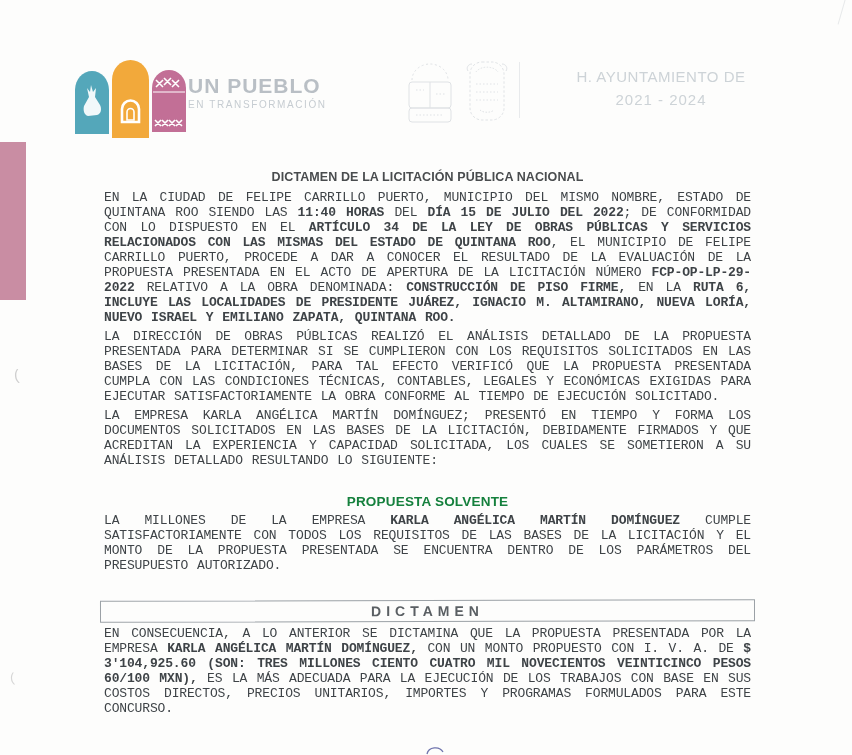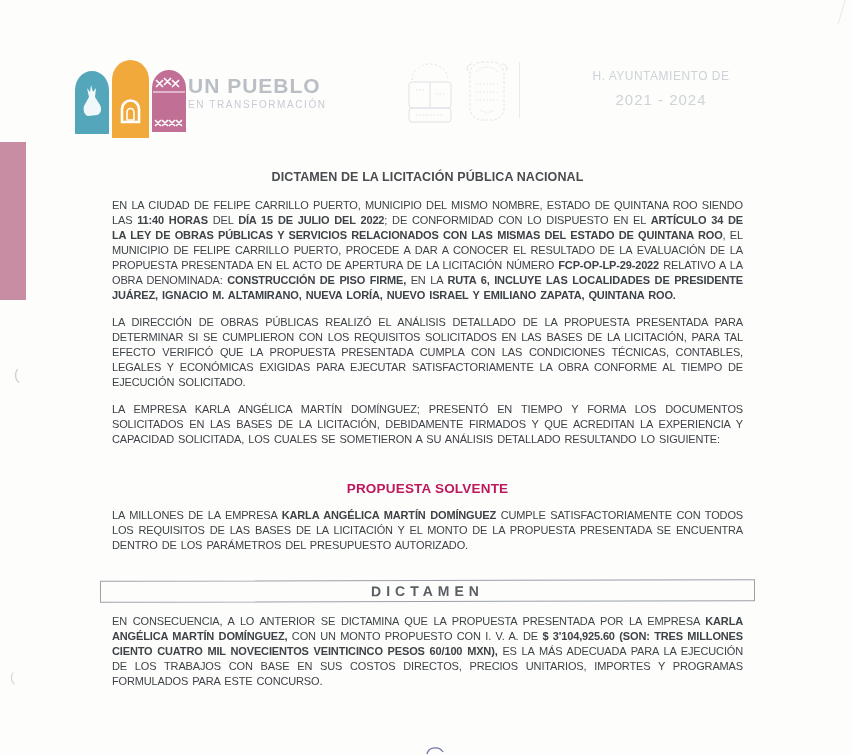--- a/index.html
+++ b/index.html
@@ -23,36 +23,36 @@
   .header{position:absolute;left:0;top:0;width:852px;height:100px;margin-top:44px;}
   .logo{position:absolute;left:73px;top:8px;}
   .slogan{position:absolute;left:188px;top:31px;line-height:1;}
   .slogan-1{font-size:21px;font-weight:bold;color:#b9bfc5;letter-spacing:1px;}
   .slogan-2{font-size:10px;color:#c6ccd1;letter-spacing:1.6px;margin-top:4px;}
   .crest{position:absolute;top:14px;}
   .crest.c1{left:404px;}
   .crest.c2{left:462px;top:10px;}
   .hdr-divider{position:absolute;left:519px;top:18px;width:1px;height:56px;background:#e8eaec;}
   .org{position:absolute;left:528px;top:21px;width:266px;text-align:center;color:#cdd3d7;line-height:23px;}
-  .org-1,.org-2{font-size:12px;letter-spacing:.5px;}
+  .org-1,.org-2{font-size:15px;letter-spacing:.5px;}
   .org-3{font-size:15px;letter-spacing:1px;}
 
   
   .doc{position:absolute;left:100px;top:122px;width:655px;color:#3e4347;}
   .doc-title{text-align:center;font-weight:bold;font-size:12.5px;line-height:17px;color:#494c4e;letter-spacing:.1px;margin-top:47px;}
   p.para{
-    margin:12px;text-align:justify;font-size:11px;line-height:15px;
-    letter-spacing:-0.15px;word-spacing:1.2px;
+    margin:4px;text-align:justify;font-size:13px;line-height:15px;
+    letter-spacing:-0.15px;word-spacing:1.2px;font-family:Liberation Mono, monospace;
   }
   .b{font-weight:bold;}
   .u{text-decoration:underline;}
   .mt-p1{margin-top:24px;}
   .mt-p2{margin-top:13px;}
   .mt-p3{margin-top:13px;}
-  .sec-heading{margin-top:34px;text-align:center;font-weight:bold;font-size:13.5px;color:#be185d;letter-spacing:.2px;}
+  .sec-heading{margin-top:26px;text-align:center;font-weight:bold;font-size:13.5px;color:#15803d;letter-spacing:.2px;}
   .mt-p4{margin-top:15px;}
   .dictamen-box{
     margin-top:27px;height:20px;border:1px solid #9ba1a6;
     display:flex;align-items:center;justify-content:center;
     transform:rotate(-.15deg);background:#fdfdfc;
   }
   .dictamen-label{font-size:14px;font-weight:bold;letter-spacing:5px;color:#5a5f63;}
   .mt-p5{margin-top:23px;}
   .mt-p6{margin-top:9px;}
 

